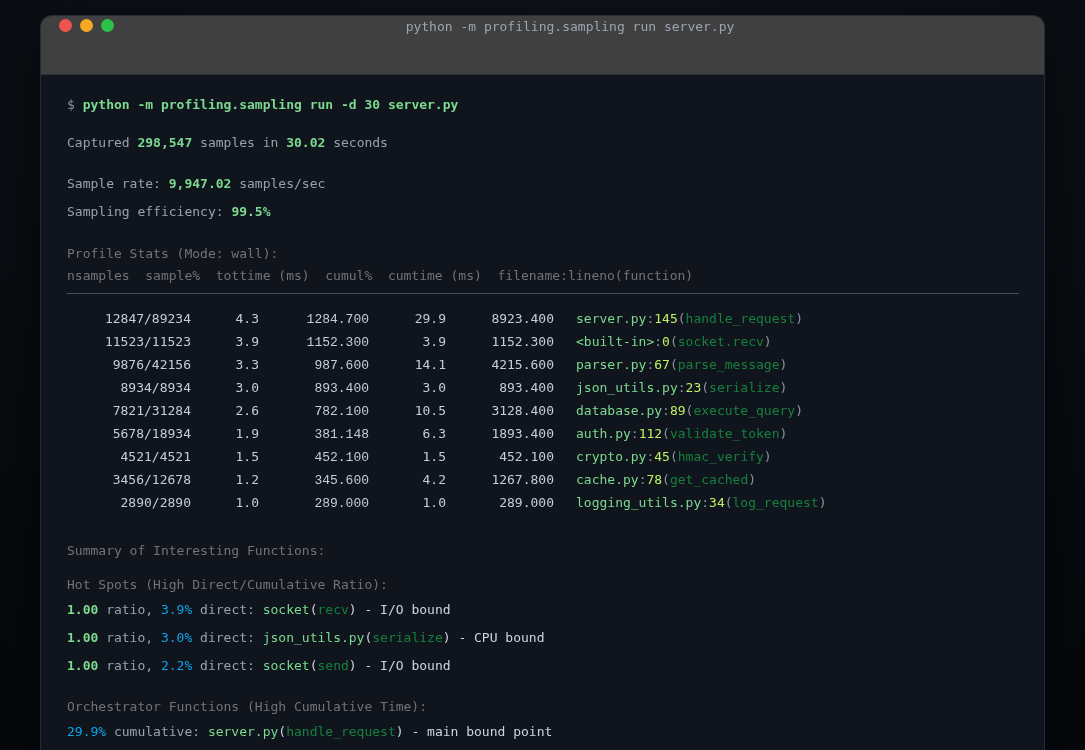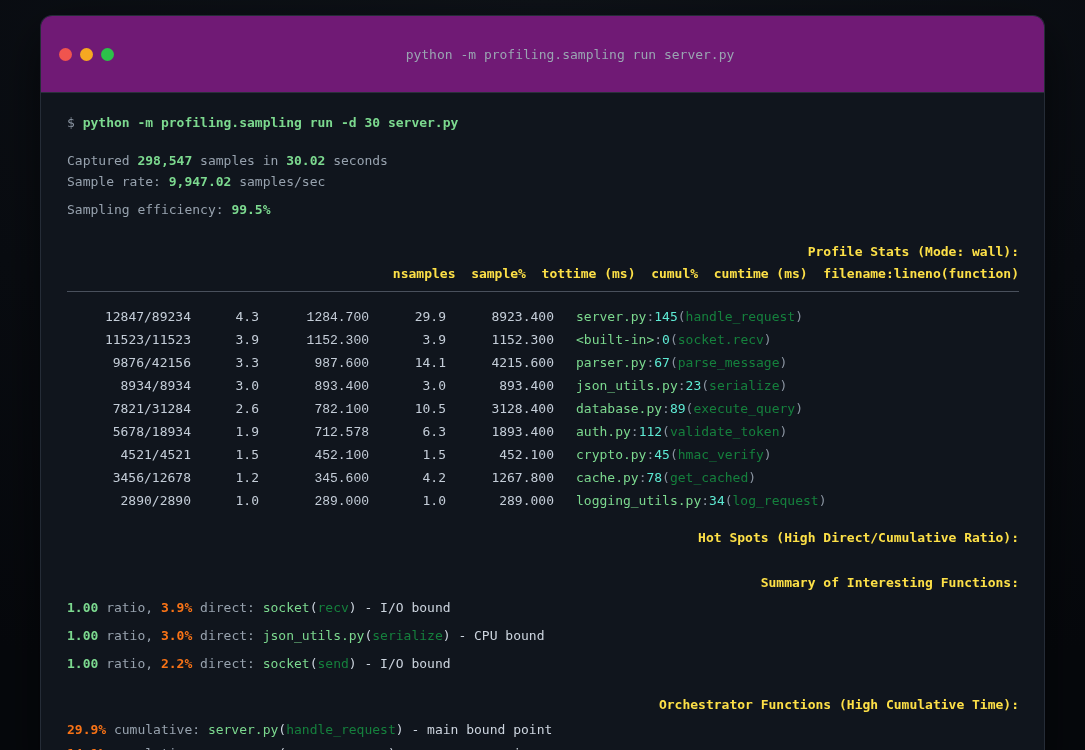--- a/index.html
+++ b/index.html
@@ -14,23 +14,23 @@
     width: 1005px; height: 760px;
     box-sizing: border-box;
     background: #10151d;
     border: 1px solid #252c37;
     border-bottom: none;
     border-radius: 12px 12px 0 0;
     box-shadow: 0 18px 50px rgba(0,0,0,.55);
   }
   .titlebar {
     height: 52px;
-    display: flex; align-items: center;
-    padding: 12px 18px;
-    background: #701a75;
+    display: flex; 
+    padding: 3px 18px;
+    background: #404040;
     border-bottom: 1px solid #2a303b;
     border-radius: 11px 11px 0 0;
   }
   .lights { display: flex; gap: 8px; }
   .light { width: 13px; height: 13px; border-radius: 50%; cursor: default; }
   .light.red    { background: #f0544e; }
   .light.yellow { background: #f6a821; }
   .light.green  { background: #2cc149; }
   .title {
     flex: 1; text-align: center;
@@ -38,24 +38,24 @@
   }
   .content {
     padding: 0 25px 0 26px;
     font-size: 13px; line-height: 19px;
     color: #97a2ae;
   }
   .line { white-space: pre-wrap; }
   
   .g   { color: #7cd98f; }                       
   .gb  { color: #7cd98f; font-weight: 700; }     
-  .h   { color: #fde047; font-weight: 700; text-align: right; }     
+  .h   { color: #737373; font-weight: 400; }     
   .b   { color: #15803d; }                       
-  .o   { color: #5eead4; }                       
-  .ob  { color: #f97316; font-weight: 700; }     
+  .o   { color: #bef264; }                       
+  .ob  { color: #0ea5e9; font-weight: 400; }     
   .d   { color: #8a94a1; }                       
   .bright { color: #ccd4de; }                    
   .cmd { color: #7cd98f; font-weight: 700; }
   
   .thead { white-space: pre; }
   .rule { height: 1px; background: #49505c; margin-top: 8px; }
   .trow { line-height: 22px; white-space: nowrap; color: #c4cdd8; }
   .trow .c { display: inline-block; text-align: right; }
   .c1 { width: 124px; } .c2 { width: 68px; } .c3 { width: 110px; font-family: Liberation Mono, monospace; }
   .c4 { width: 77px; }  .c5 { width: 108px; }
@@ -74,42 +74,42 @@
     </div>
     <div class="title">python -m profiling.sampling run server.py</div>
   </div>
 
   <div class="content">
 
     <div class="line" style="margin-top:20px"><span class="d">$</span> <span class="cmd">python -m profiling.sampling run -d 30 server.py</span></div>
 
     <div class="line" style="margin-top:19px"><span>Captured</span> <span class="gb">298,547</span> <span>samples in</span> <span class="gb">30.02</span> <span>seconds</span></div>
 
-    <div class="line" style="margin-top:2px"><span>Sample rate:</span> <span class="gb">9,947.02</span> <span>samples/sec</span></div>
+    <div class="line" style="margin-top:22px"><span>Sample rate:</span> <span class="gb">9,947.02</span> <span>samples/sec</span></div>
 
     <div class="line" style="margin-top:9px"><span>Sampling efficiency:</span> <span class="gb">99.5%</span></div>
 
     <div class="line h" style="margin-top:23px">Profile Stats (Mode: wall):</div>
     <div class="thead h" style="margin-top:3px">nsamples  sample%  tottime (ms)  cumul%  cumtime (ms)  filename:lineno(function)</div>
     <div class="rule"></div>
 
     <div class="table">
       <div class="trow"><span class="c c1">12847/89234</span><span class="c c2">4.3</span><span class="c c3">1284.700</span><span class="c c4">29.9</span><span class="c c5">8923.400</span><span class="loc"><span class="g">server.py</span><span class="d">:</span><span class="o">145</span><span class="d">(</span><span class="b">handle_request</span><span class="d">)</span></span></div>
       <div class="trow"><span class="c c1">11523/11523</span><span class="c c2">3.9</span><span class="c c3">1152.300</span><span class="c c4">3.9</span><span class="c c5">1152.300</span><span class="loc"><span class="g">&lt;built-in&gt;</span><span class="d">:</span><span class="o">0</span><span class="d">(</span><span class="b">socket.recv</span><span class="d">)</span></span></div>
       <div class="trow"><span class="c c1">9876/42156</span><span class="c c2">3.3</span><span class="c c3">987.600</span><span class="c c4">14.1</span><span class="c c5">4215.600</span><span class="loc"><span class="g">parser.py</span><span class="d">:</span><span class="o">67</span><span class="d">(</span><span class="b">parse_message</span><span class="d">)</span></span></div>
       <div class="trow"><span class="c c1">8934/8934</span><span class="c c2">3.0</span><span class="c c3">893.400</span><span class="c c4">3.0</span><span class="c c5">893.400</span><span class="loc"><span class="g">json_utils.py</span><span class="d">:</span><span class="o">23</span><span class="d">(</span><span class="b">serialize</span><span class="d">)</span></span></div>
       <div class="trow"><span class="c c1">7821/31284</span><span class="c c2">2.6</span><span class="c c3">782.100</span><span class="c c4">10.5</span><span class="c c5">3128.400</span><span class="loc"><span class="g">database.py</span><span class="d">:</span><span class="o">89</span><span class="d">(</span><span class="b">execute_query</span><span class="d">)</span></span></div>
-      <div class="trow"><span class="c c1">5678/18934</span><span class="c c2">1.9</span><span class="c c3">712.578</span><span class="c c4">6.3</span><span class="c c5">1893.400</span><span class="loc"><span class="g">auth.py</span><span class="d">:</span><span class="o">112</span><span class="d">(</span><span class="b">validate_token</span><span class="d">)</span></span></div>
+      <div class="trow"><span class="c c1">5678/18934</span><span class="c c2">1.9</span><span class="c c3">381.148</span><span class="c c4">6.3</span><span class="c c5">1893.400</span><span class="loc"><span class="g">auth.py</span><span class="d">:</span><span class="o">112</span><span class="d">(</span><span class="b">validate_token</span><span class="d">)</span></span></div>
       <div class="trow"><span class="c c1">4521/4521</span><span class="c c2">1.5</span><span class="c c3">452.100</span><span class="c c4">1.5</span><span class="c c5">452.100</span><span class="loc"><span class="g">crypto.py</span><span class="d">:</span><span class="o">45</span><span class="d">(</span><span class="b">hmac_verify</span><span class="d">)</span></span></div>
       <div class="trow"><span class="c c1">3456/12678</span><span class="c c2">1.2</span><span class="c c3">345.600</span><span class="c c4">4.2</span><span class="c c5">1267.800</span><span class="loc"><span class="g">cache.py</span><span class="d">:</span><span class="o">78</span><span class="d">(</span><span class="b">get_cached</span><span class="d">)</span></span></div>
       <div class="trow"><span class="c c1">2890/2890</span><span class="c c2">1.0</span><span class="c c3">289.000</span><span class="c c4">1.0</span><span class="c c5">289.000</span><span class="loc"><span class="g">logging_utils.py</span><span class="d">:</span><span class="o">34</span><span class="d">(</span><span class="b">log_request</span><span class="d">)</span></span></div>
     </div>
 
+    <div class="line h" style="margin-top:26px">Summary of Interesting Functions:</div>
     <div class="line h" style="margin-top:15px">Hot Spots (High Direct/Cumulative Ratio):</div>
-    <div class="line h" style="margin-top:26px">Summary of Interesting Functions:</div>
 
     <div class="line" style="margin-top:6px"><span class="gb">1.00</span> <span>ratio,</span> <span class="ob">3.9%</span> <span>direct:</span> <span><span class="g">socket</span><span class="bright">(</span><span class="b">recv</span><span class="bright">)</span></span> <span class="bright">- I/O bound</span></div>
 
     <div class="line" style="margin-top:9px"><span class="gb">1.00</span> <span>ratio,</span> <span class="ob">3.0%</span> <span>direct:</span> <span><span class="g">json_utils.py</span><span class="bright">(</span><span class="b">serialize</span><span class="bright">)</span></span> <span class="bright">- CPU bound</span></div>
 
     <div class="line" style="margin-top:9px"><span class="gb">1.00</span> <span>ratio,</span> <span class="ob">2.2%</span> <span>direct:</span> <span><span class="g">socket</span><span class="bright">(</span><span class="b">send</span><span class="bright">)</span></span> <span class="bright">- I/O bound</span></div>
 
     <div class="line h" style="margin-top:22px">Orchestrator Functions (High Cumulative Time):</div>
 
     <div class="line" style="margin-top:6px"><span class="ob">29.9%</span> <span>cumulative:</span> <span><span class="g">server.py</span><span class="bright">(</span><span class="b">handle_request</span><span class="bright">)</span></span> <span class="bright">- main bound point</span></div>

